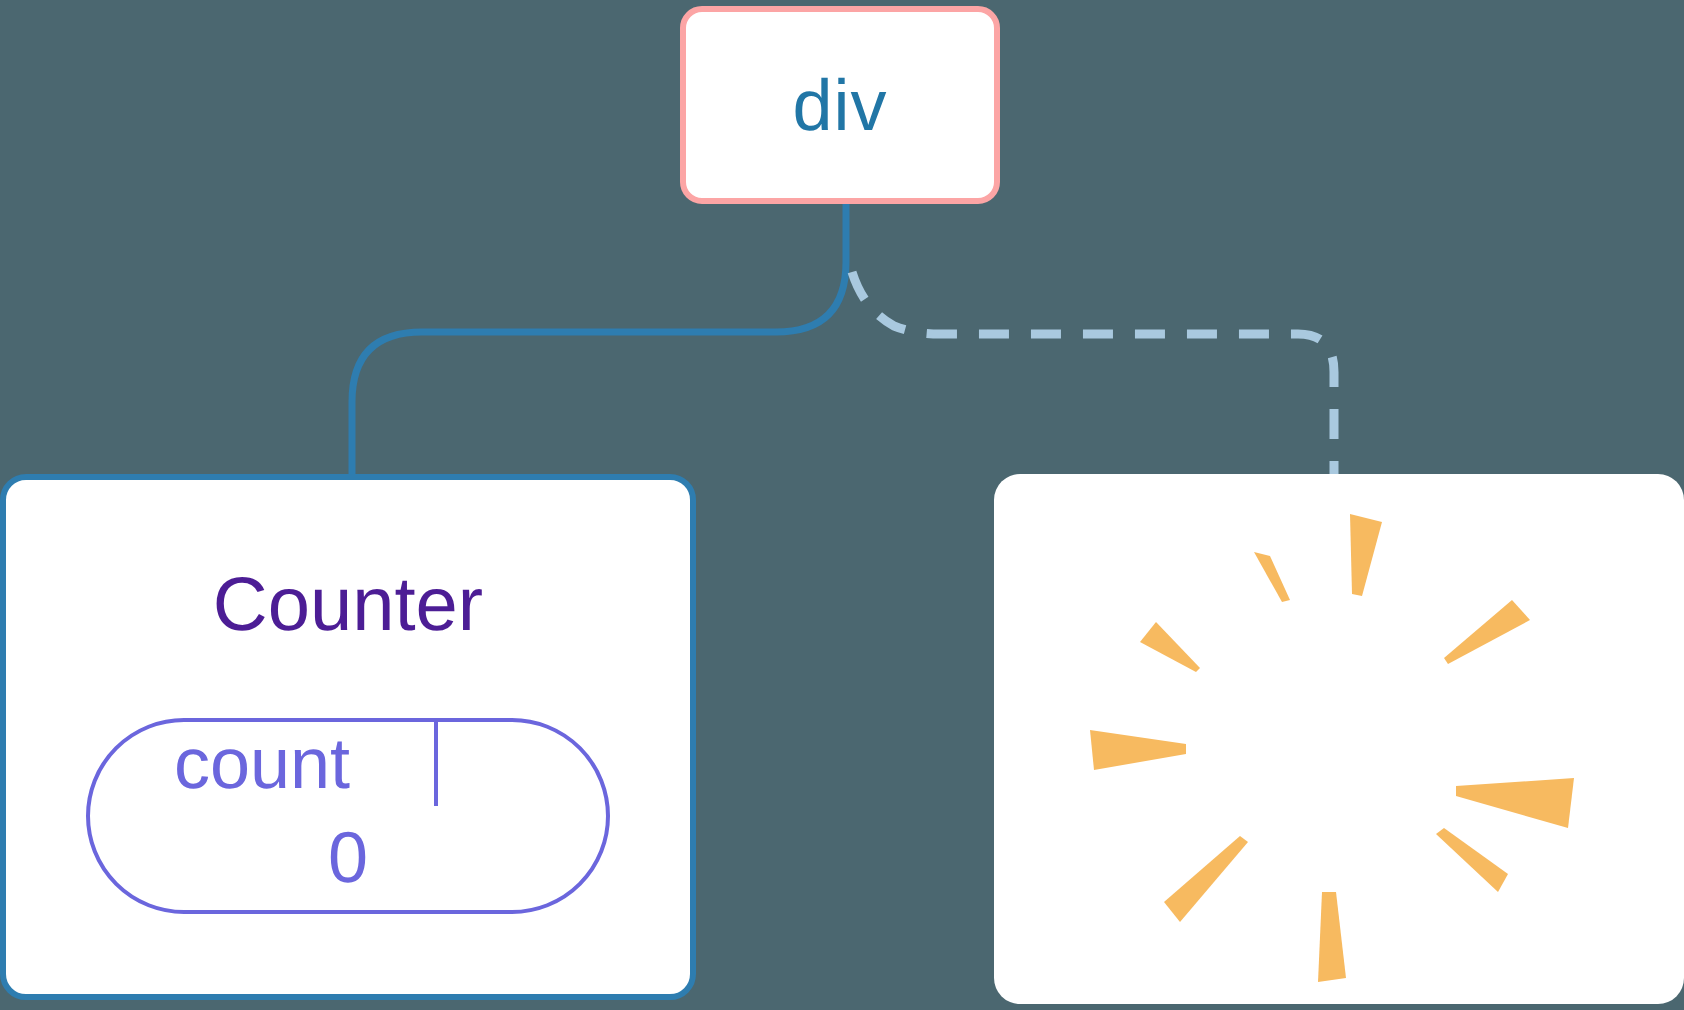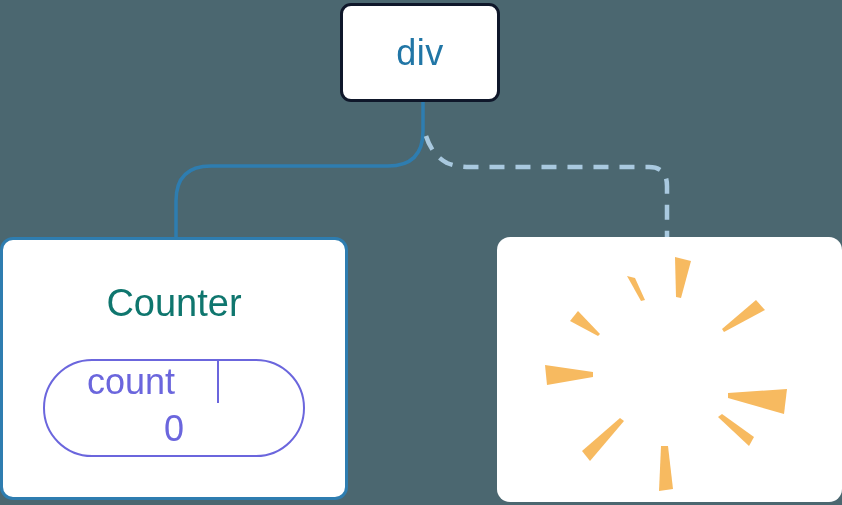--- a/index.html
+++ b/index.html
@@ -5,31 +5,31 @@
   html,body { margin:0; padding:0; }
   .stage {
     position:relative; width:842px; height:505px;
     background:#4b6770; overflow:hidden;
     font-family:"Liberation Sans", sans-serif;
   }
   .edges { position:absolute; left:0; top:0; width:842px; height:505px; }
   .node { position:absolute; background:#ffffff; box-sizing:border-box; }
   .node-root {
     left:340px; top:3px; width:160px; height:99px;
-    border:3px solid #0f172a; border-radius:11px;
+    border:3px solid #fca5a5; border-radius:11px;
     display:flex; align-items:center; justify-content:center;
     font-size:36px; color:#2176a6; letter-spacing:0.5px;text-align:center;
   }
   .node-counter {
     left:0px; top:237px; width:348px; height:263px;
     border:3px solid #2e7db0; border-radius:13px;
   }
   .counter-title {
     position:absolute; top:42px; left:0; width:100%;
-    text-align:center; font-size:38px; color:#0f766e;
+    text-align:center; font-size:38px; color:#4c1d95;
   }
   .state-pill {
     position:absolute; left:40px; top:119px; width:262px; height:98px;
     border:2px solid #6b66dd; border-radius:50px;
     display:flex; box-sizing:border-box;
     color:#6b66dd; font-size:36px;flex-direction:column;
   }
   .pill-key {
     width:174px; display:flex; align-items:center; justify-content:center;
     border-right:2px solid #6b66dd; box-sizing:border-box;

